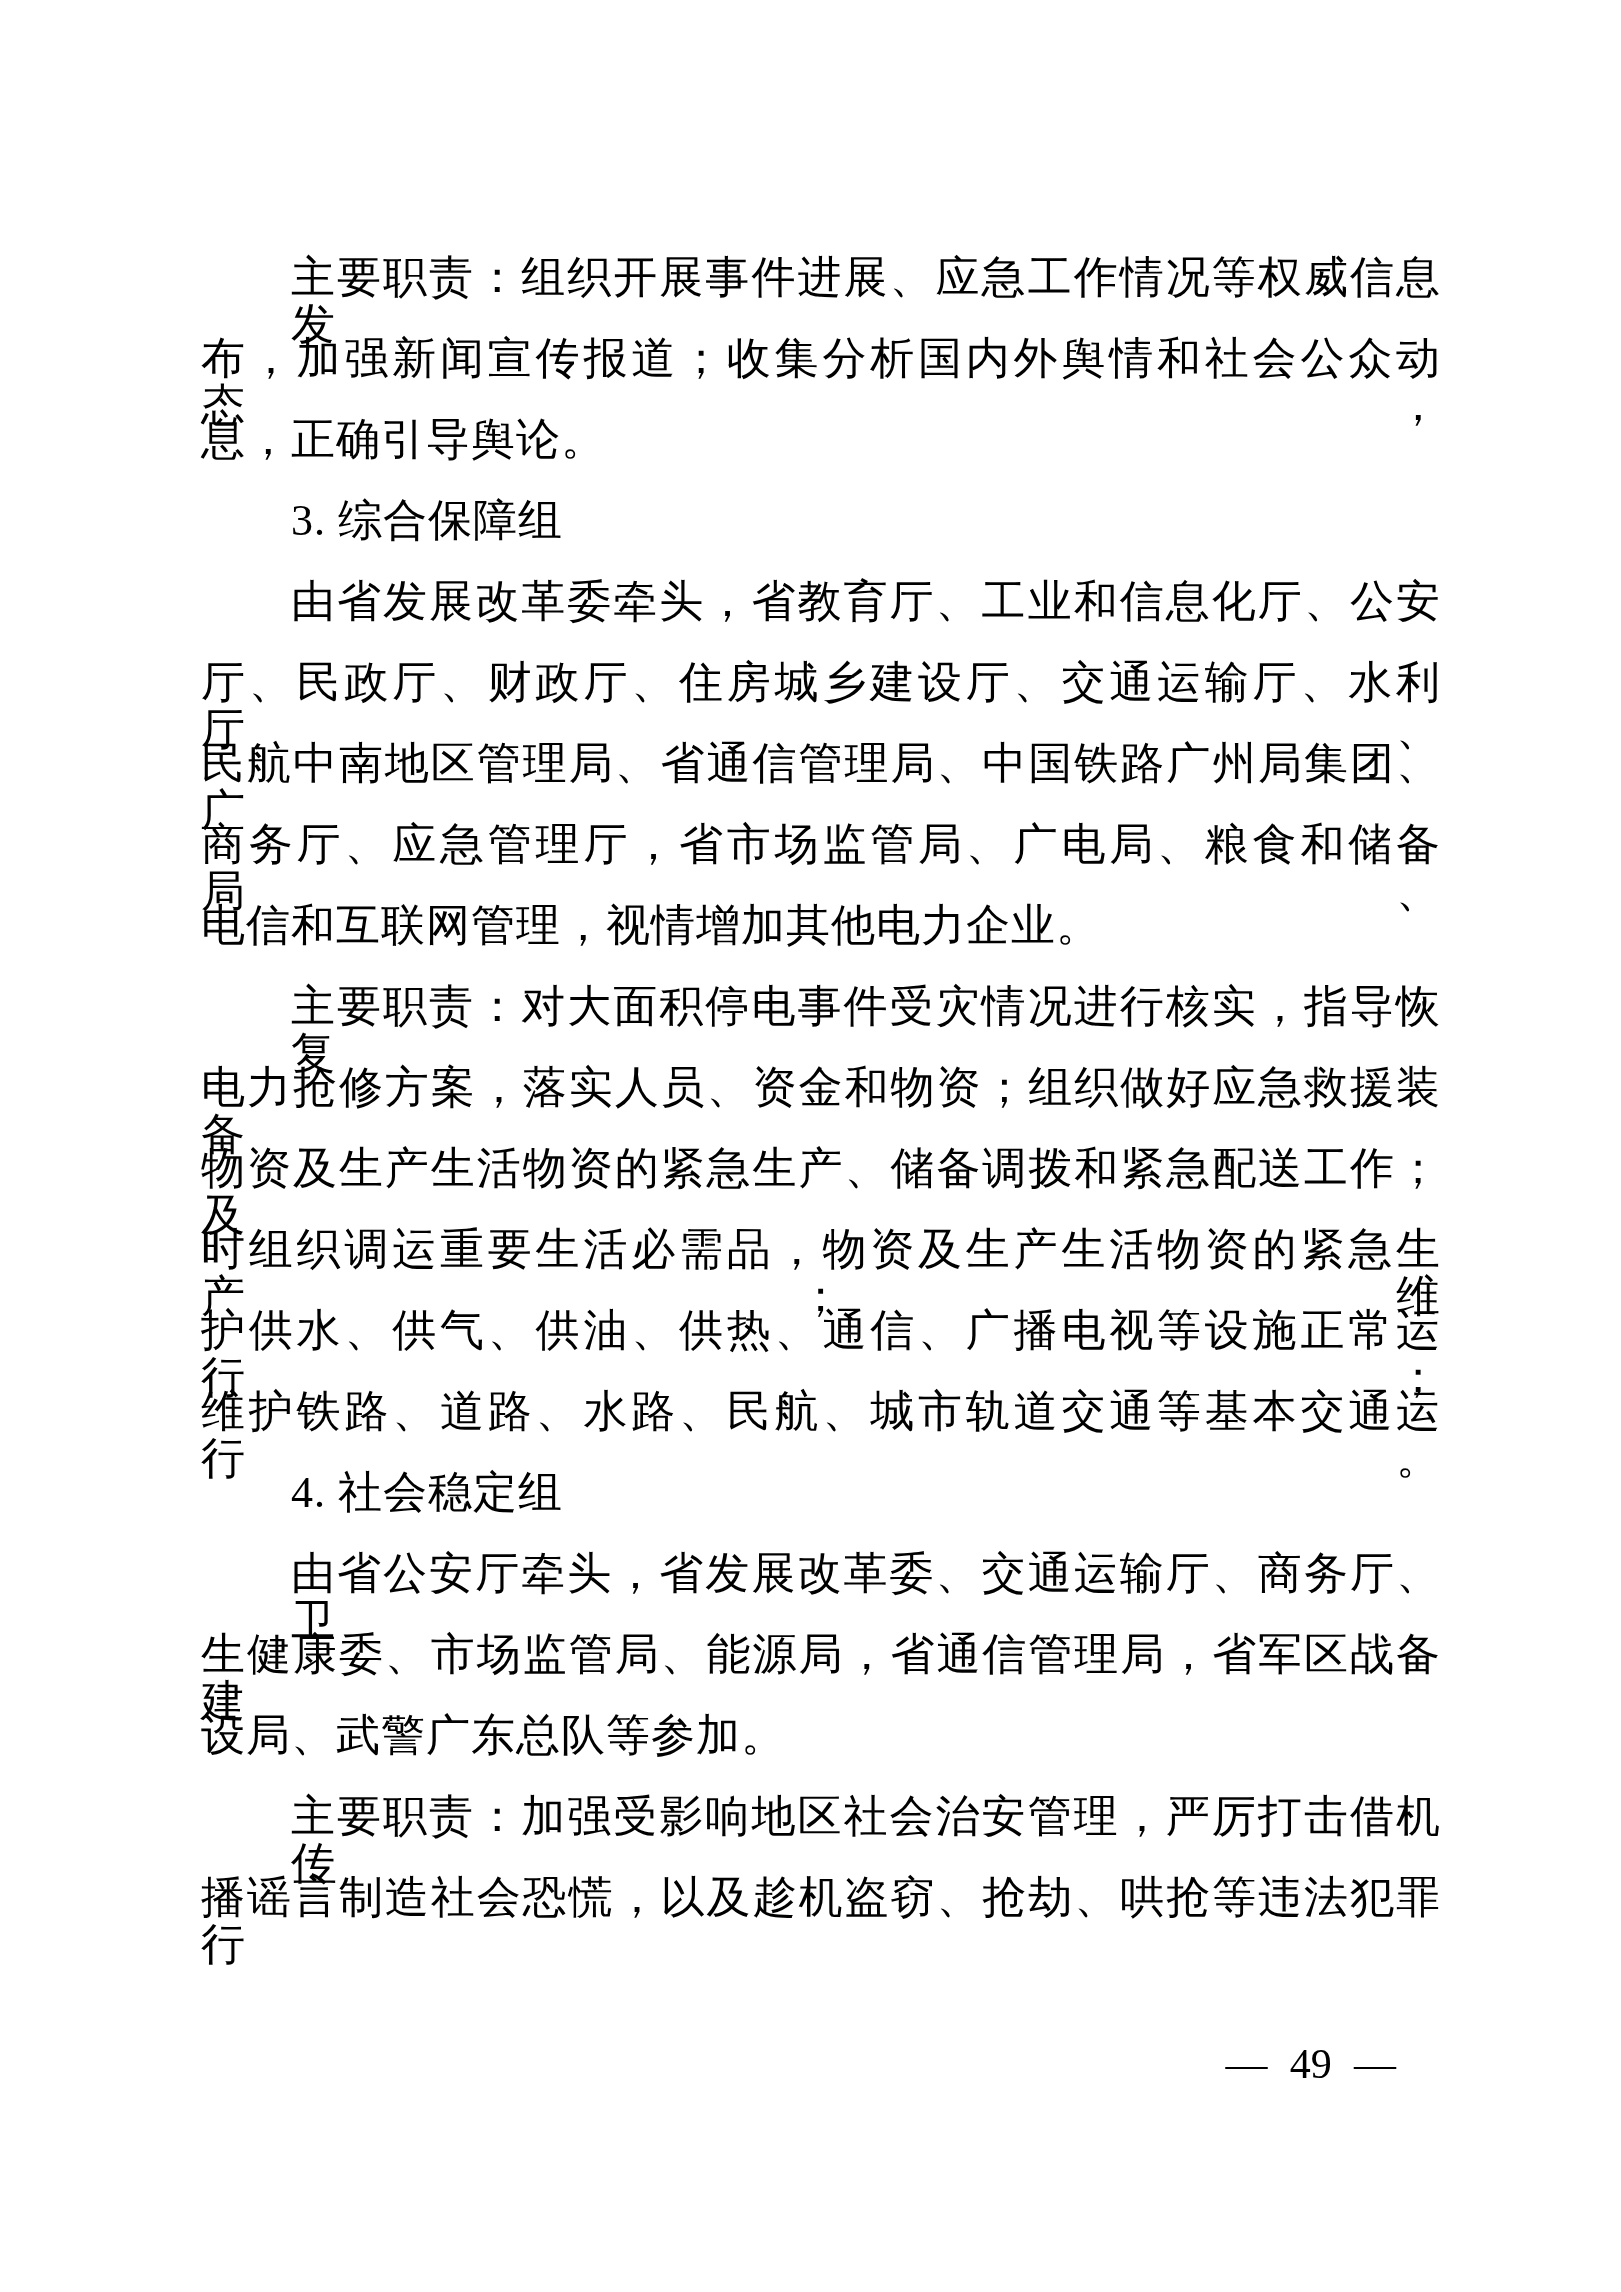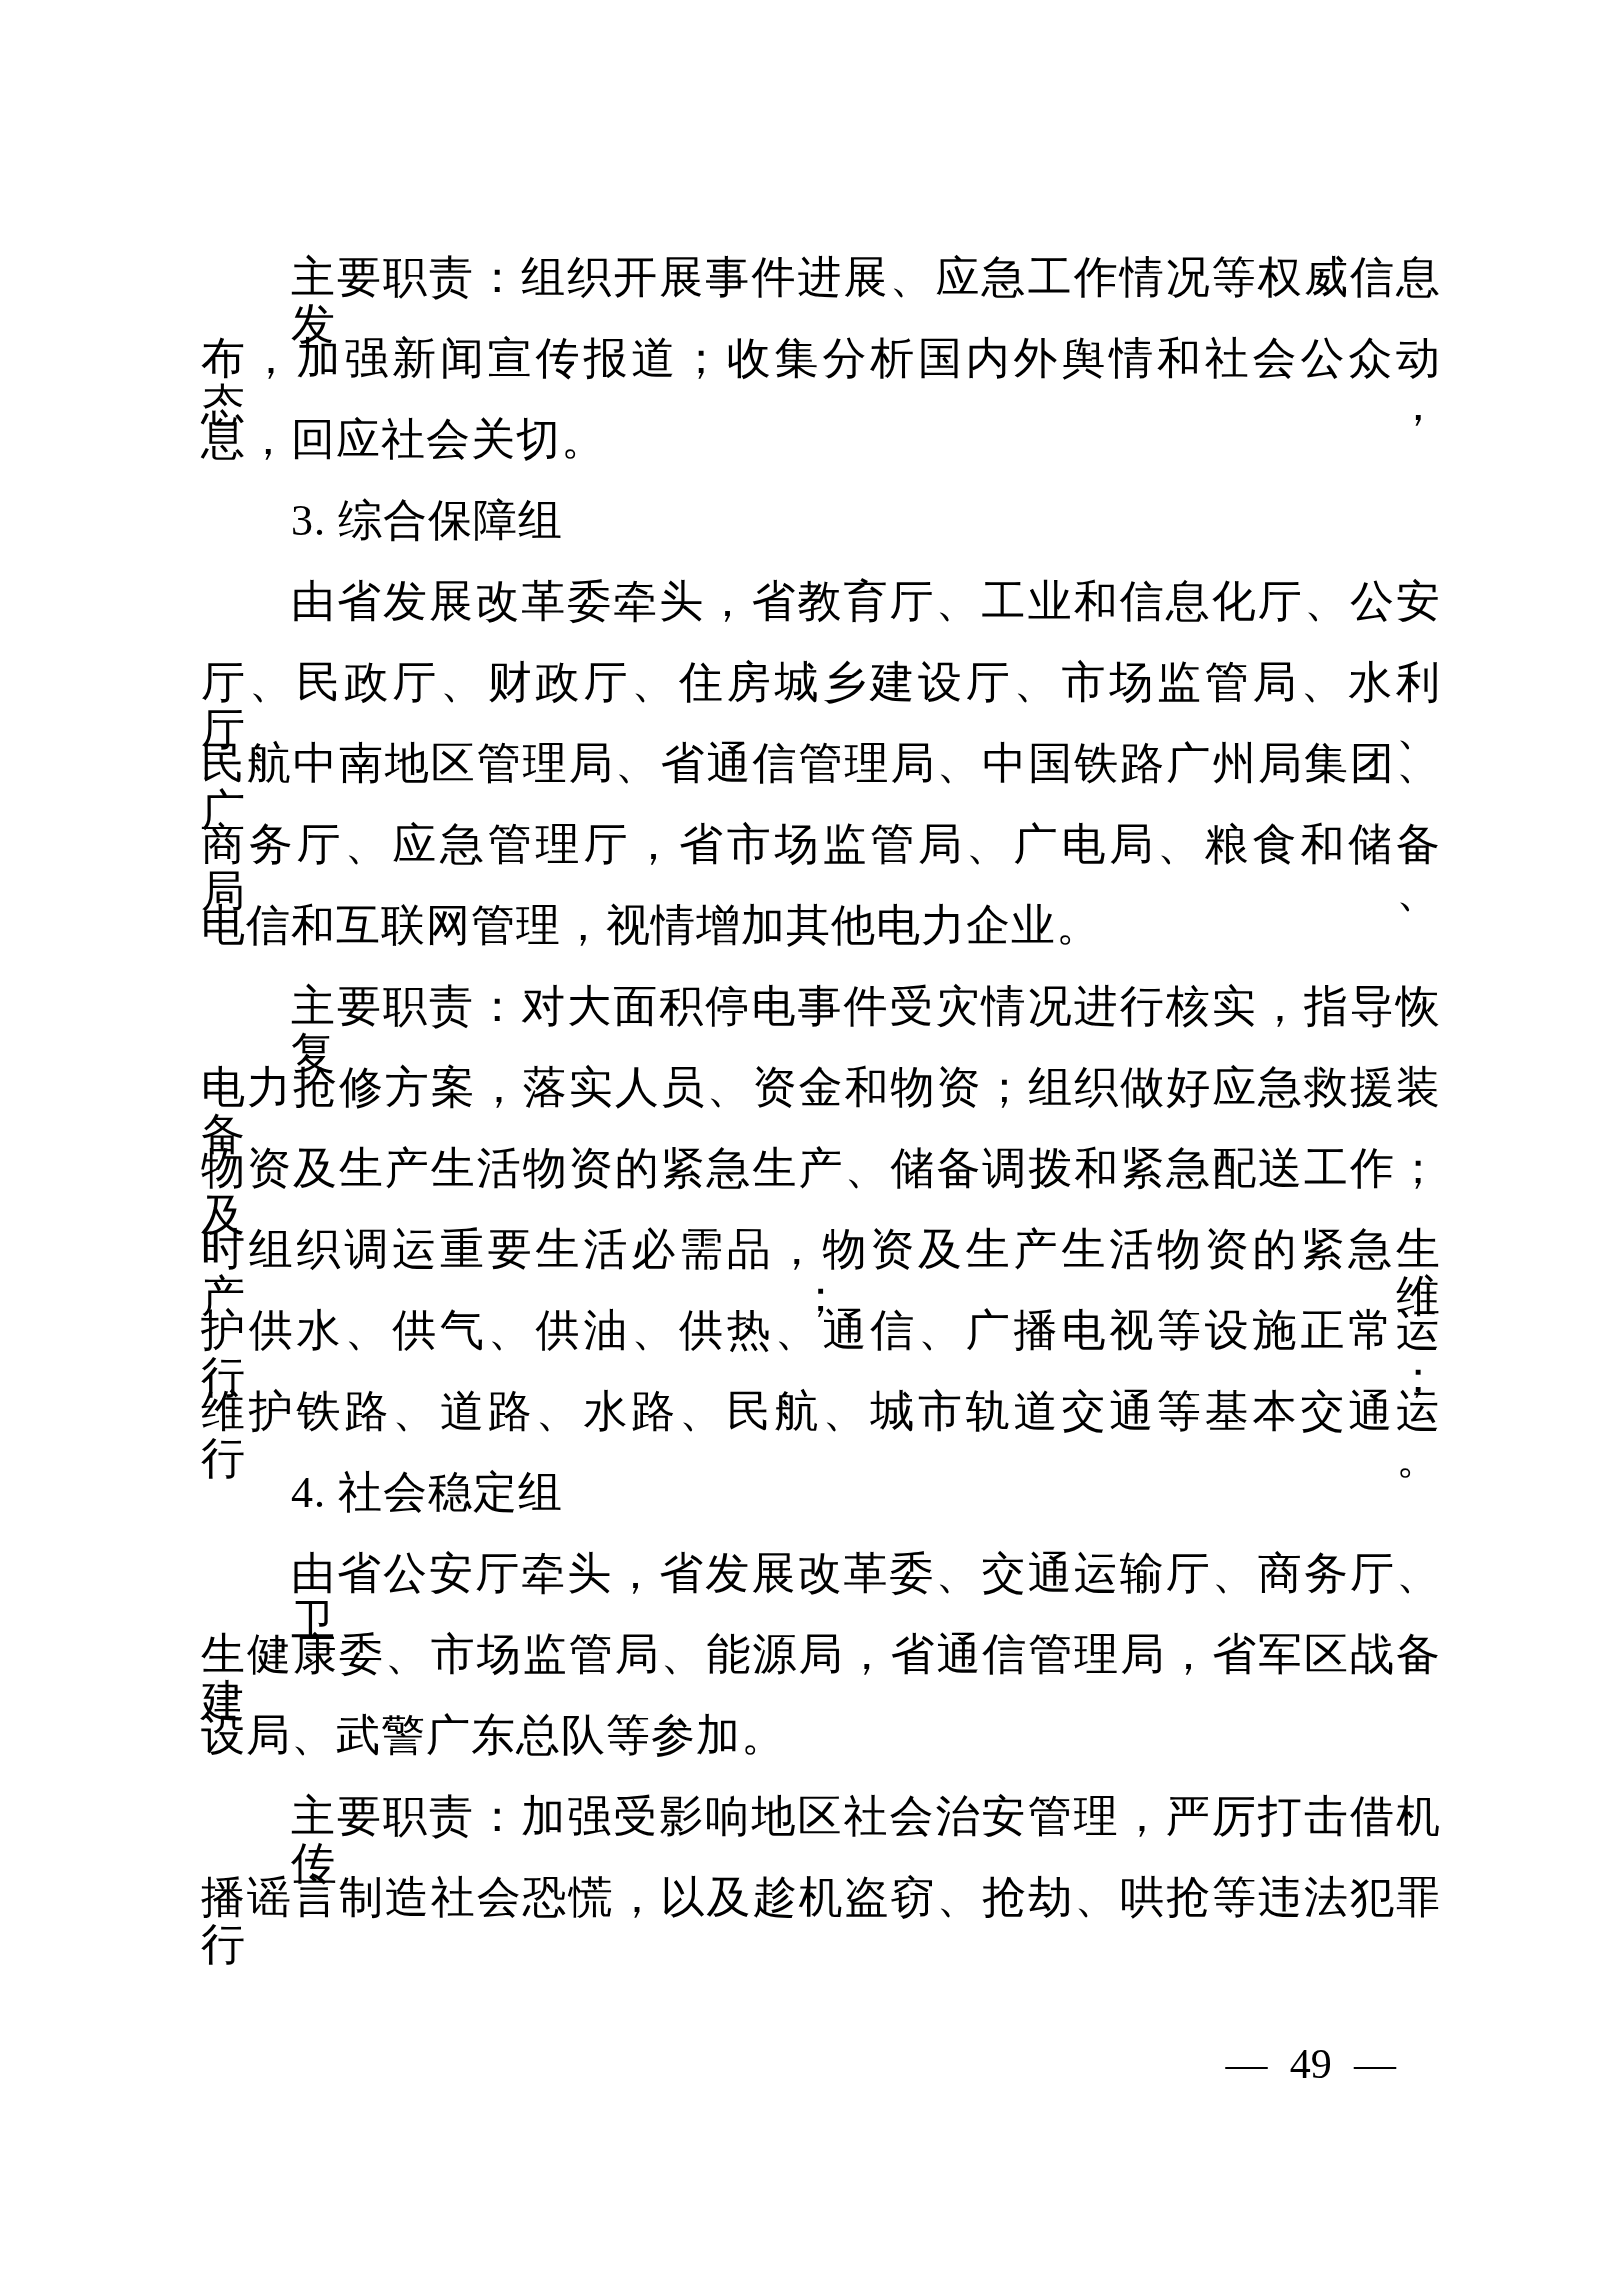--- a/index.html
+++ b/index.html
@@ -66,24 +66,24 @@
   }
 </style>
 </head>
 <body>
 
 <div class="page">
 
   <div class="text-block">
       <div class="line indent">主要职责：组织开展事件进展、应急工作情况等权威信息发</div>
       <div class="line">布，加强新闻宣传报道；收集分析国内外舆情和社会公众动态，</div>
-      <div class="line noj">息，回应社会关切。</div>
+      <div class="line noj">息，正确引导舆论。</div>
       <div class="line indent noj heading">3. 综合保障组</div>
       <div class="line indent">由省发展改革委牵头，省教育厅、工业和信息化厅、公安</div>
-      <div class="line">厅、民政厅、财政厅、住房城乡建设厅、市场监管局、水利厅、</div>
+      <div class="line">厅、民政厅、财政厅、住房城乡建设厅、交通运输厅、水利厅、</div>
       <div class="line">民航中南地区管理局、省通信管理局、中国铁路广州局集团、广</div>
       <div class="line">商务厅、应急管理厅，省市场监管局、广电局、粮食和储备局、</div>
       <div class="line noj">电信和互联网管理，视情增加其他电力企业。</div>
       <div class="line indent">主要职责：对大面积停电事件受灾情况进行核实，指导恢复</div>
       <div class="line">电力抢修方案，落实人员、资金和物资；组织做好应急救援装备</div>
       <div class="line">物资及生产生活物资的紧急生产、储备调拨和紧急配送工作；及</div>
       <div class="line">时组织调运重要生活必需品，物资及生产生活物资的紧急生产；维</div>
       <div class="line">护供水、供气、供油、供热、通信、广播电视等设施正常运行；</div>
       <div class="line">维护铁路、道路、水路、民航、城市轨道交通等基本交通运行。</div>
       <div class="line indent noj heading">4. 社会稳定组</div>

